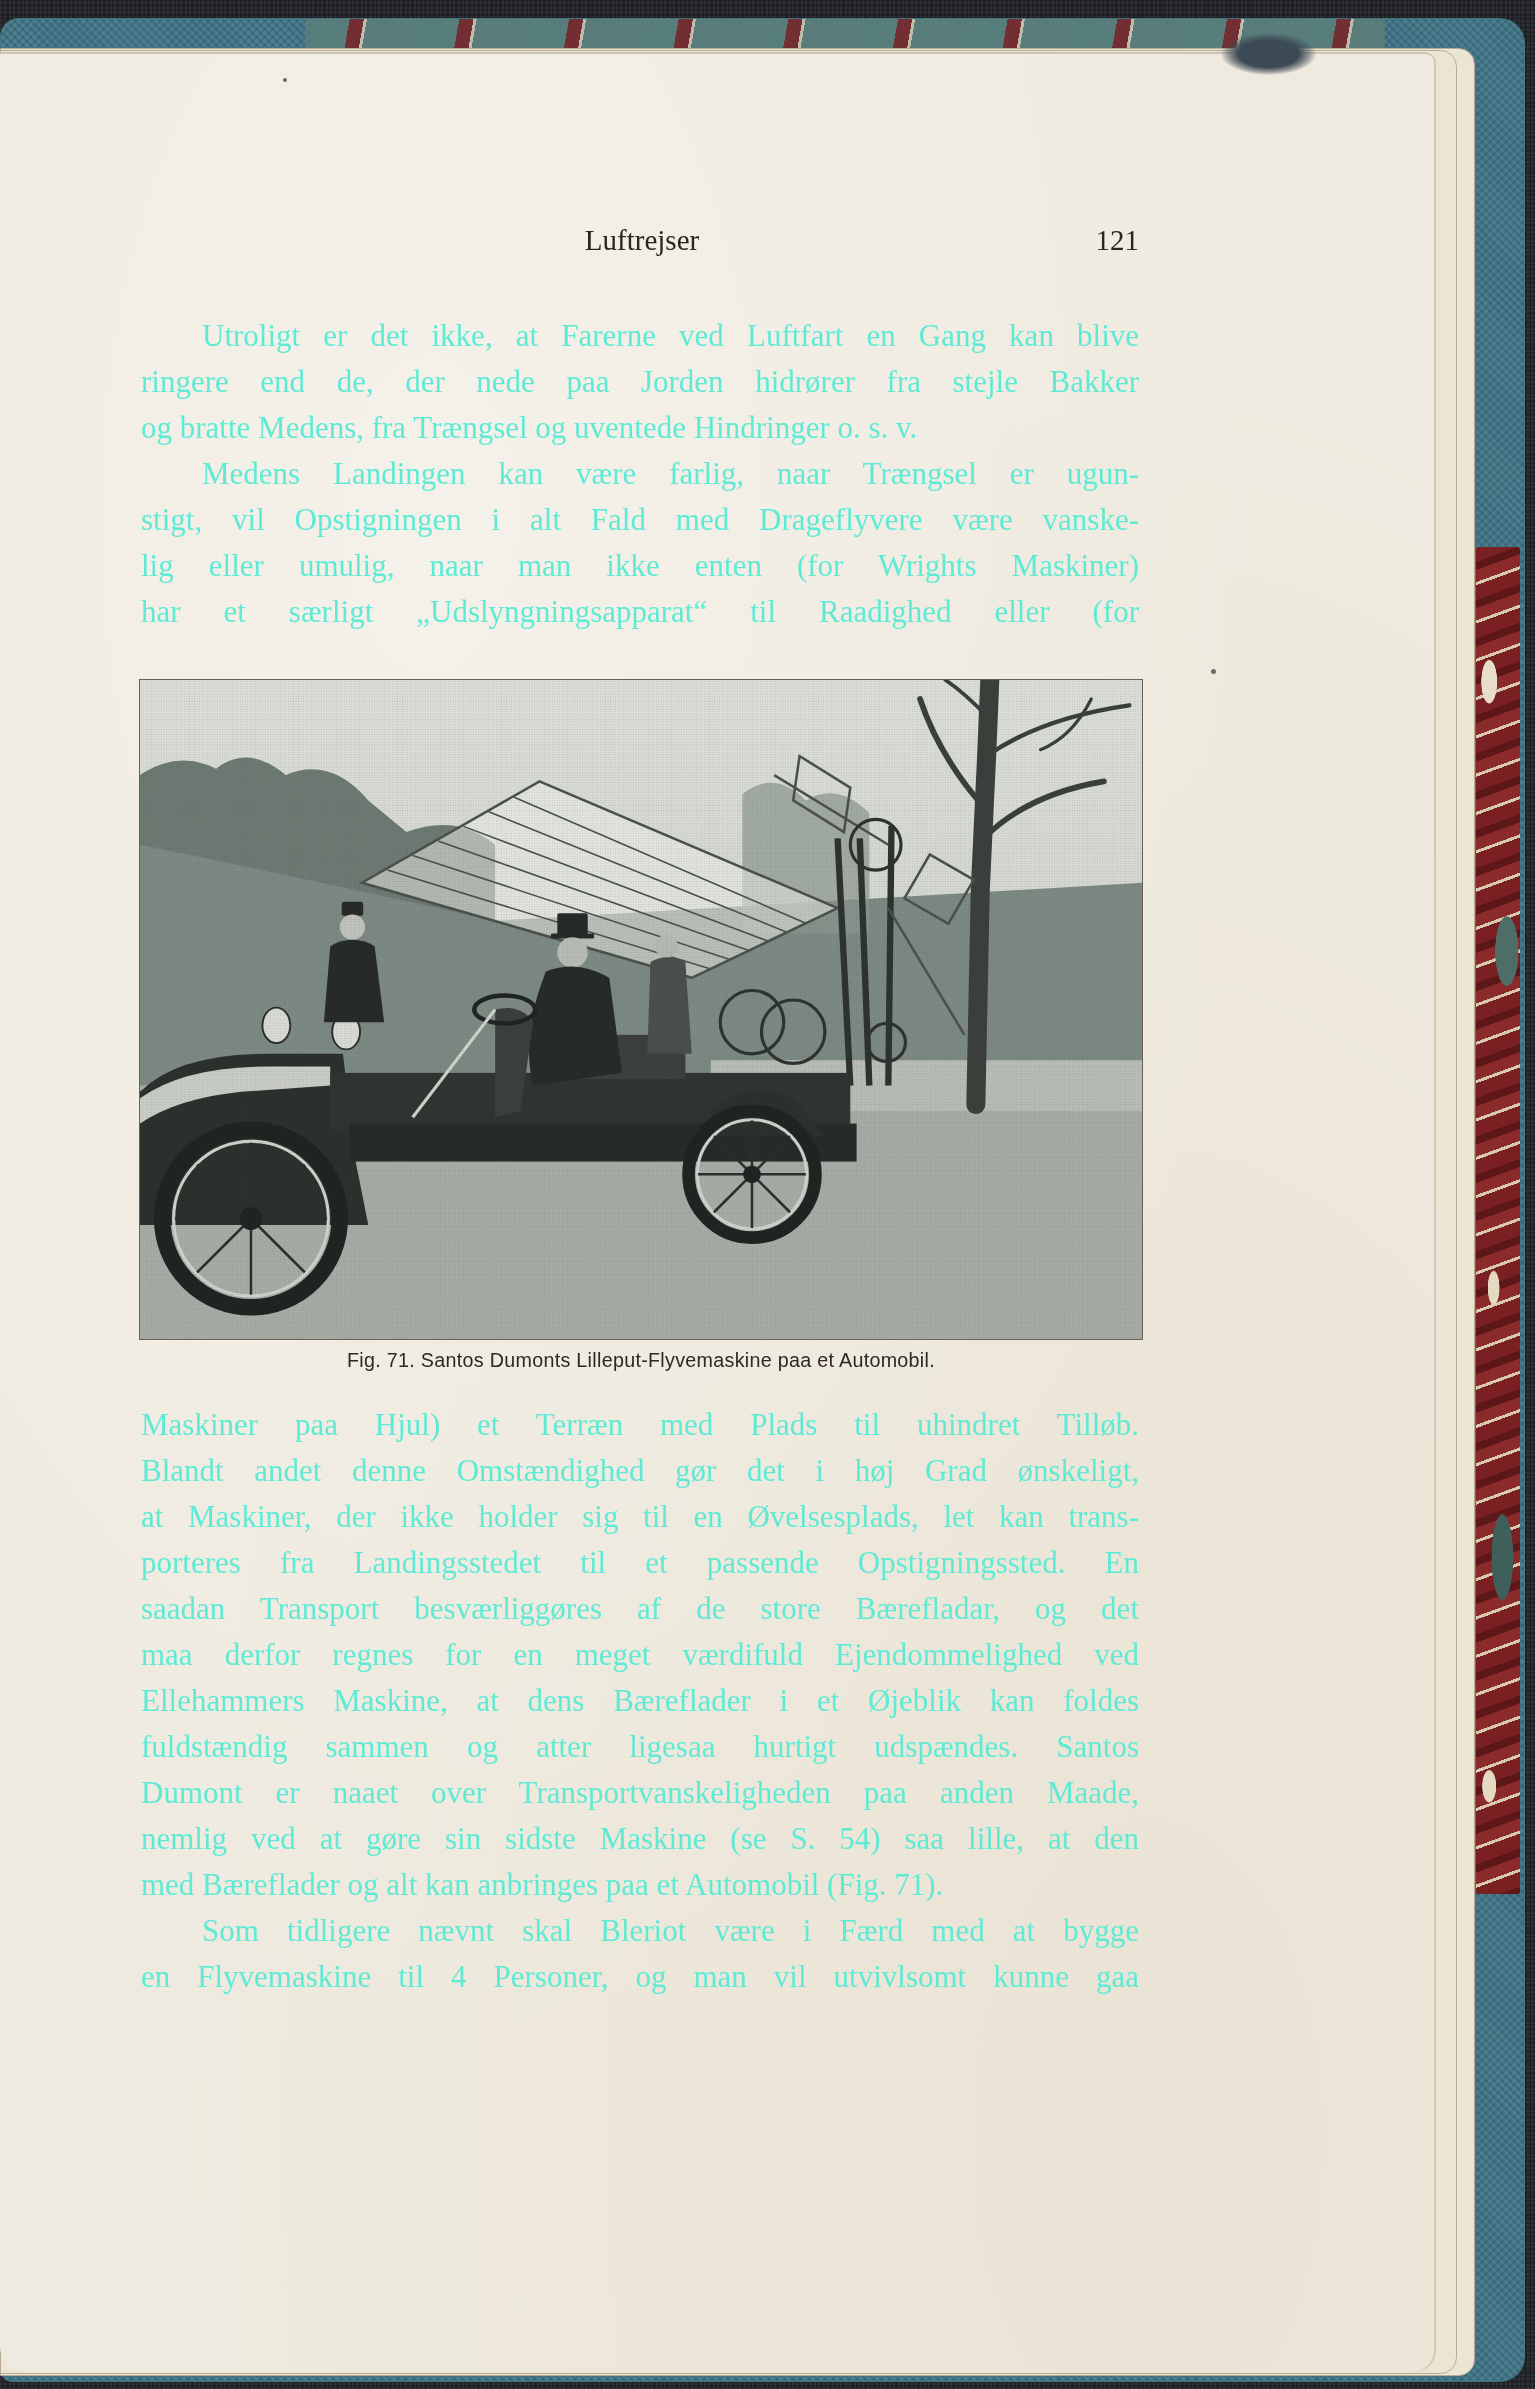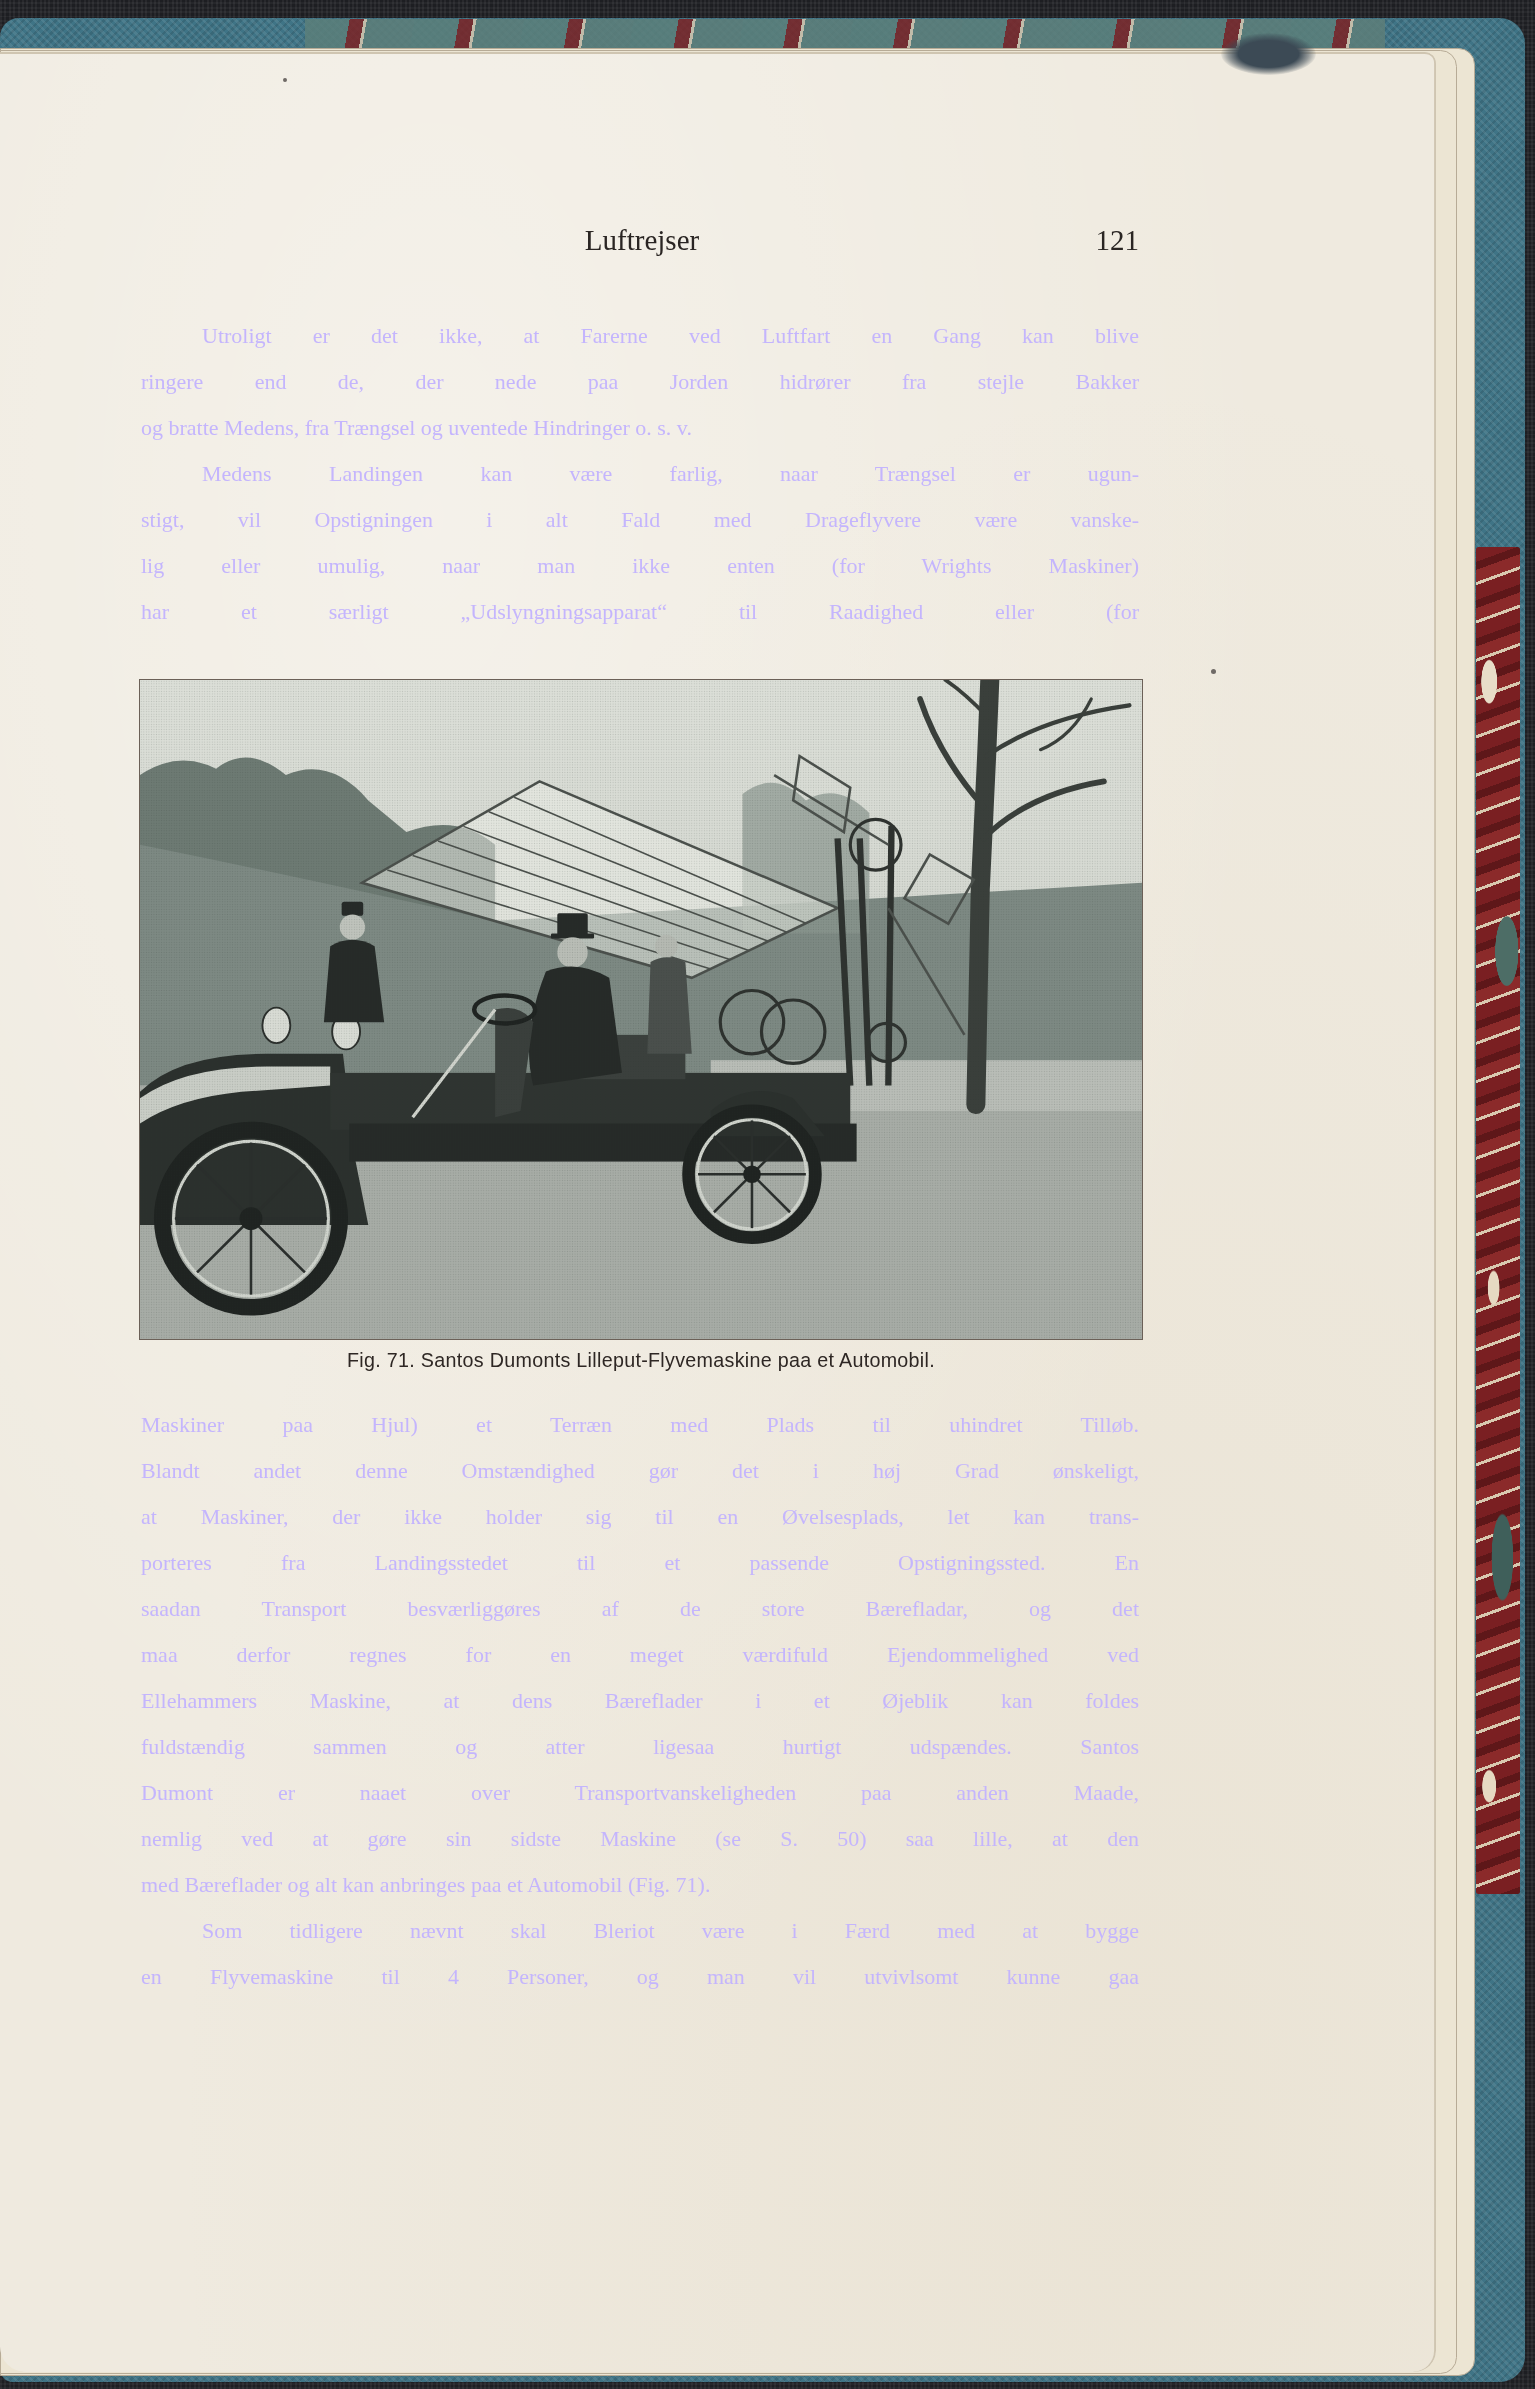--- a/index.html
+++ b/index.html
@@ -65,21 +65,21 @@
 
   .running-head {
     position: absolute; top: 224px; left: 141px; width: 998px; height: 38px;
     font-size: 29px; color: #2a2523;
   }
   .running-title { position: absolute; left: 4px; right: 0; text-align: center; top: 0; }
   .page-number { position: absolute; right: 0; top: 0; text-align: center; }
 
   .text-block {
     position: absolute; left: 141px; width: 998px;
-    font-size: 22px; line-height: 46px; color: #c4b5fd;
+    font-size: 31px; line-height: 46px; color: #5eead4;
   }
   .text-block .line {
     display: block; height: 46px; white-space: nowrap;
     text-align: justify; text-align-last: justify;
   }
   .text-block .line.last { text-align-last: left; }
   .text-block .line.indent { padding-left: 61px; }
 
   .block-1 { top: 313px; }
   .block-2 { top: 1402px; }
@@ -240,21 +240,21 @@
 <div class="text-block block-2">
   <span class="line">Maskiner paa Hjul) et Terræn med Plads til uhindret Tilløb.</span>
   <span class="line">Blandt andet denne Omstændighed gør det i høj Grad ønskeligt,</span>
   <span class="line">at Maskiner, der ikke holder sig til en Øvelsesplads, let kan trans-</span>
   <span class="line">porteres fra Landingsstedet til et passende Opstigningssted. En</span>
   <span class="line">saadan Transport besværliggøres af de store Bærefladar, og det</span>
   <span class="line">maa derfor regnes for en meget værdifuld Ejendommelighed ved</span>
   <span class="line">Ellehammers Maskine, at dens Bæreflader i et Øjeblik kan foldes</span>
   <span class="line">fuldstændig sammen og atter ligesaa hurtigt udspændes. Santos</span>
   <span class="line">Dumont er naaet over Transportvanskeligheden paa anden Maade,</span>
-  <span class="line">nemlig ved at gøre sin sidste Maskine (se S. 50) saa lille, at den</span>
+  <span class="line">nemlig ved at gøre sin sidste Maskine (se S. 54) saa lille, at den</span>
   <span class="line last">med Bæreflader og alt kan anbringes paa et Automobil (Fig. 71).</span>
   <span class="line indent">Som tidligere nævnt skal Bleriot være i Færd med at bygge</span>
   <span class="line">en Flyvemaskine til 4 Personer, og man vil utvivlsomt kunne gaa</span>
 </div>
 
 <div class="speck" style="left:283px;top:78px;"></div>
 <div class="speck" style="left:1211px;top:669px;width:5.1px;height:5.1px;"></div>
 
 
 </body></html>

